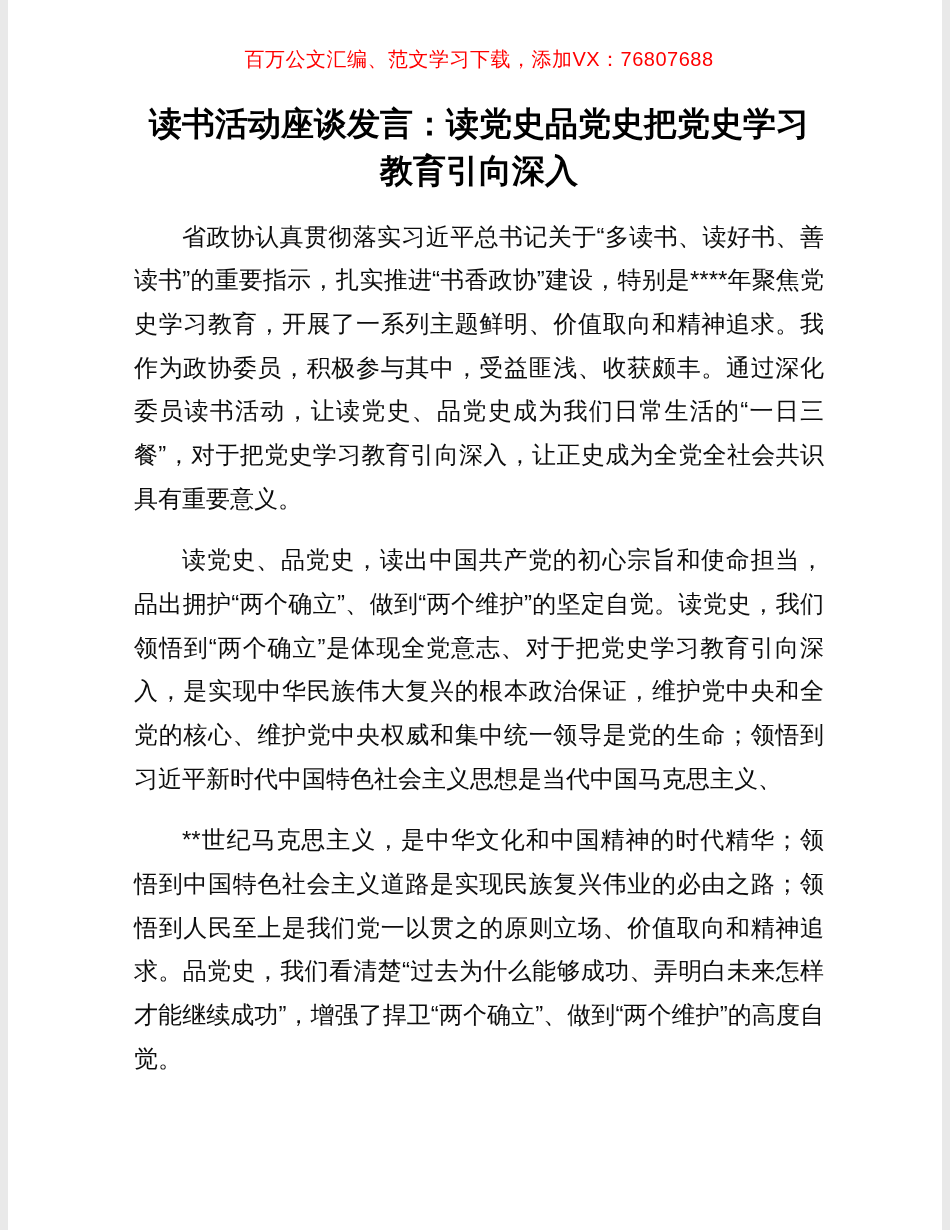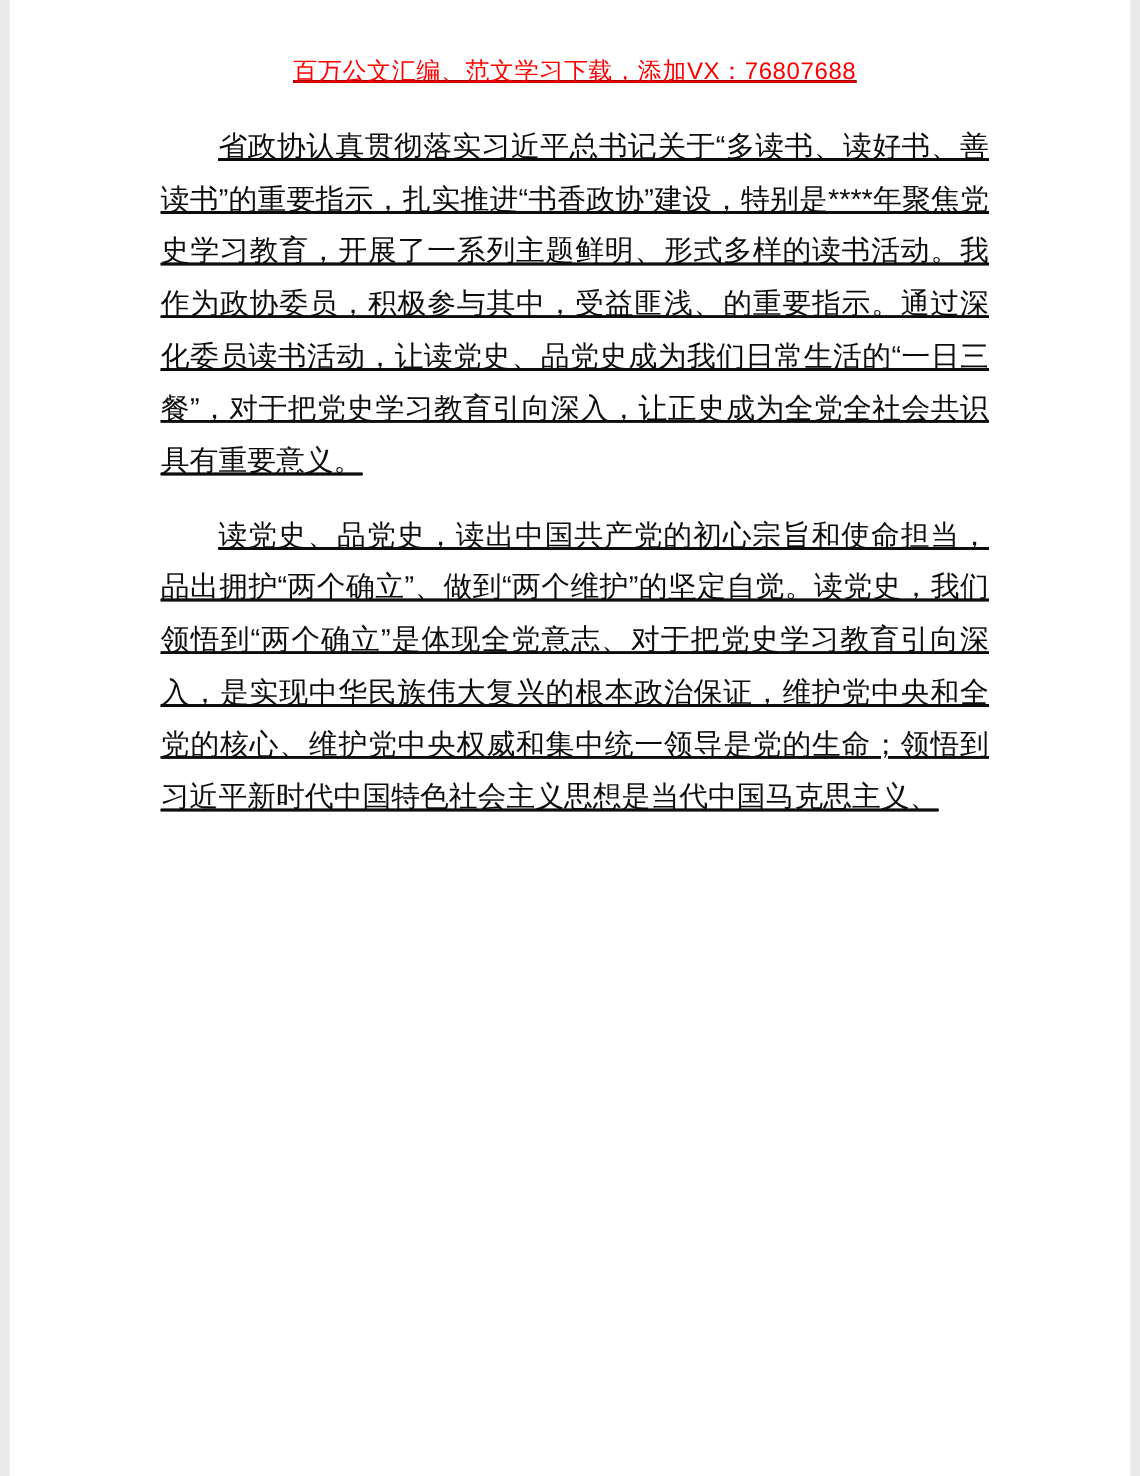--- a/index.html
+++ b/index.html
@@ -1,15 +1,15 @@
 <!DOCTYPE html>
 <html><head>
 <meta charset="utf-8">
 <style>
-  * { margin: 0; padding: 0; box-sizing: border-box; text-decoration: underline; }
+  * { margin: 0; padding: 0; box-sizing: border-box; }
   html, body {
     width: 950px;
     background: #e9e9e9;
     font-family: "Liberation Sans", "DejaVu Sans", sans-serif;
   }
   body { height: 1230px; overflow: hidden; }
   .page {
     width: 934px;
     min-height: 1230px;
     margin: 0 auto;
@@ -41,19 +41,21 @@
     word-break: break-all;
   }
 </style>
 </head>
 <body>
 
 <div class="page">
 
   <div class="notice" style="color: rgb(254, 0, 0);">百万公文汇编、范文学习下载，添加VX：76807688</div>
 
+  <h1 class="title">读书活动座谈发言：读党史品党史把党史学习教育引向深入</h1>
 
-  <p class="para">省政协认真贯彻落实习近平总书记关于“多读书、读好书、善读书”的重要指示，扎实推进“书香政协”建设，特别是****年聚焦党史学习教育，开展了一系列主题鲜明、形式多样的读书活动。我作为政协委员，积极参与其中，受益匪浅、的重要指示。通过深化委员读书活动，让读党史、品党史成为我们日常生活的“一日三餐”，对于把党史学习教育引向深入，让正史成为全党全社会共识具有重要意义。</p>
+  <p class="para">省政协认真贯彻落实习近平总书记关于“多读书、读好书、善读书”的重要指示，扎实推进“书香政协”建设，特别是****年聚焦党史学习教育，开展了一系列主题鲜明、价值取向和精神追求。我作为政协委员，积极参与其中，受益匪浅、收获颇丰。通过深化委员读书活动，让读党史、品党史成为我们日常生活的“一日三餐”，对于把党史学习教育引向深入，让正史成为全党全社会共识具有重要意义。</p>
 
   <p class="para">读党史、品党史，读出中国共产党的初心宗旨和使命担当，品出拥护“两个确立”、做到“两个维护”的坚定自觉。读党史，我们领悟到“两个确立”是体现全党意志、对于把党史学习教育引向深入，是实现中华民族伟大复兴的根本政治保证，维护党中央和全党的核心、维护党中央权威和集中统一领导是党的生命；领悟到习近平新时代中国特色社会主义思想是当代中国马克思主义、</p>
 
+  <p class="para">**世纪马克思主义，是中华文化和中国精神的时代精华；领悟到中国特色社会主义道路是实现民族复兴伟业的必由之路；领悟到人民至上是我们党一以贯之的原则立场、价值取向和精神追求。品党史，我们看清楚“过去为什么能够成功、弄明白未来怎样才能继续成功”，增强了捍卫“两个确立”、做到“两个维护”的高度自觉。</p>
 
 </div>
 
 </body></html>

